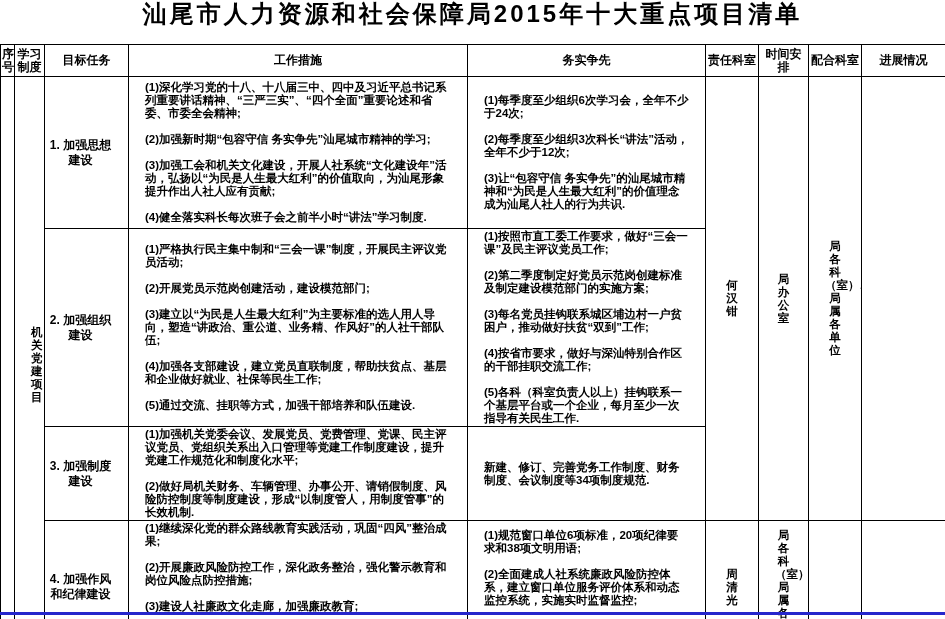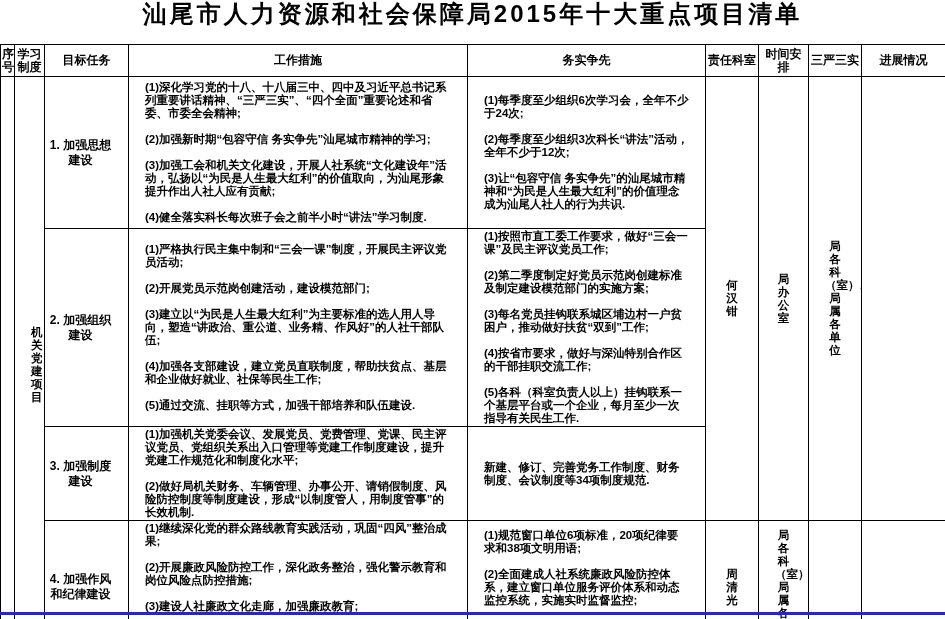--- a/index.html
+++ b/index.html
@@ -95,21 +95,21 @@
 
     <tbody>
         <tr class="hdr" style="height:32px">
       <td>序号</td>
       <td>学习制度</td>
       <td>目标任务</td>
       <td>工作措施</td>
       <td>务实争先</td>
       <td>责任科室</td>
       <td>时间安排</td>
-      <td>三严三实</td>
+      <td>配合科室</td>
       <td>进展情况</td>
     </tr>
 
     <tr style="height:152px">
       <td class="ctr" rowspan="4">一</td>
       <td class="ctr" rowspan="4">机关党建项目</td>
       <td class="task">1. 加强思想建设</td>
       <td class="pre">(1)深化学习党的十八、十八届三中、四中及习近平总书记系列重要讲话精神、“三严三实”、“四个全面”重要论述和省委、市委全会精神;
 
 (2)加强新时期“包容守信 务实争先”汕尾城市精神的学习;

